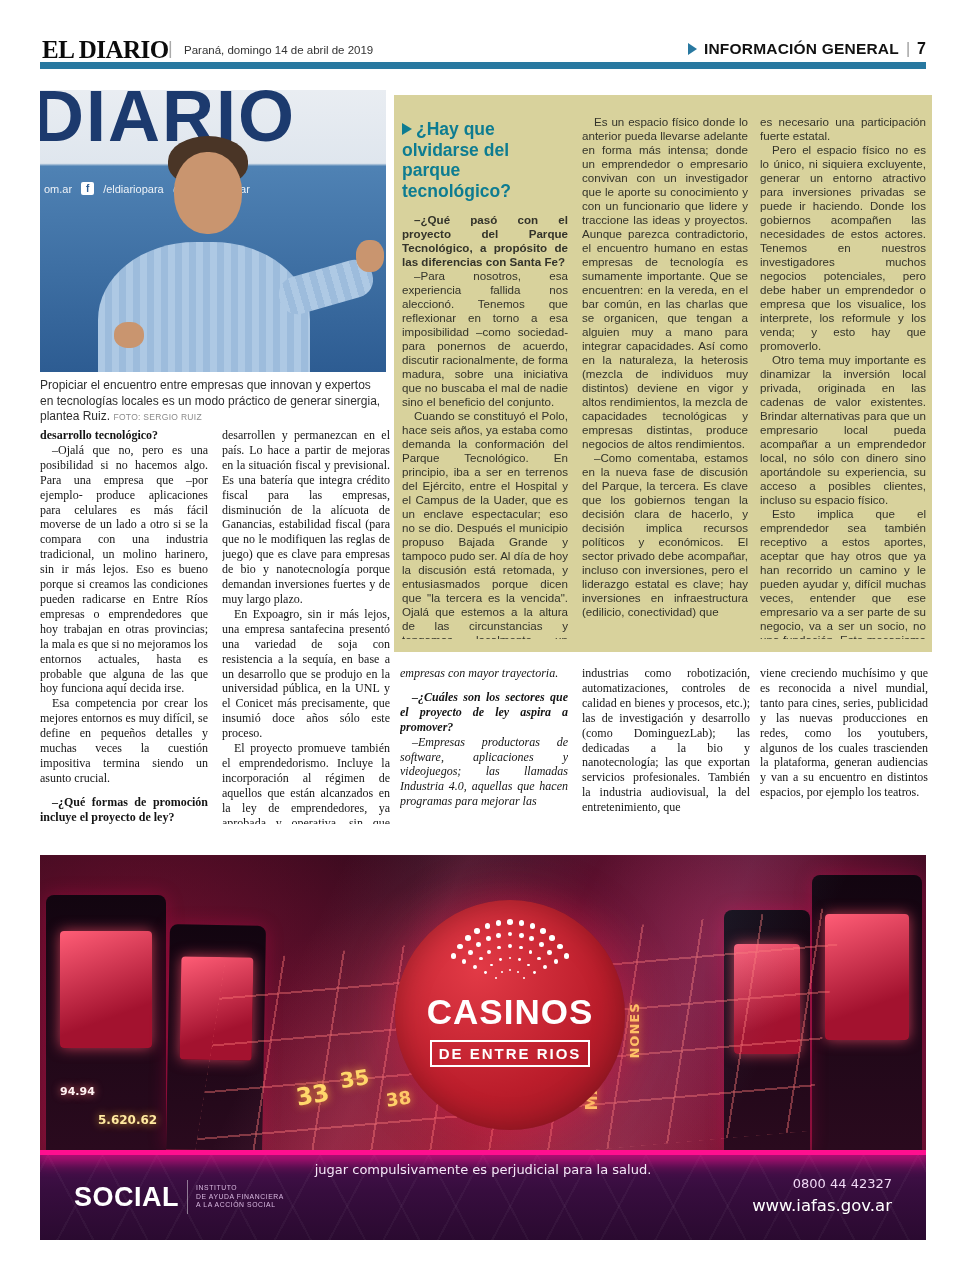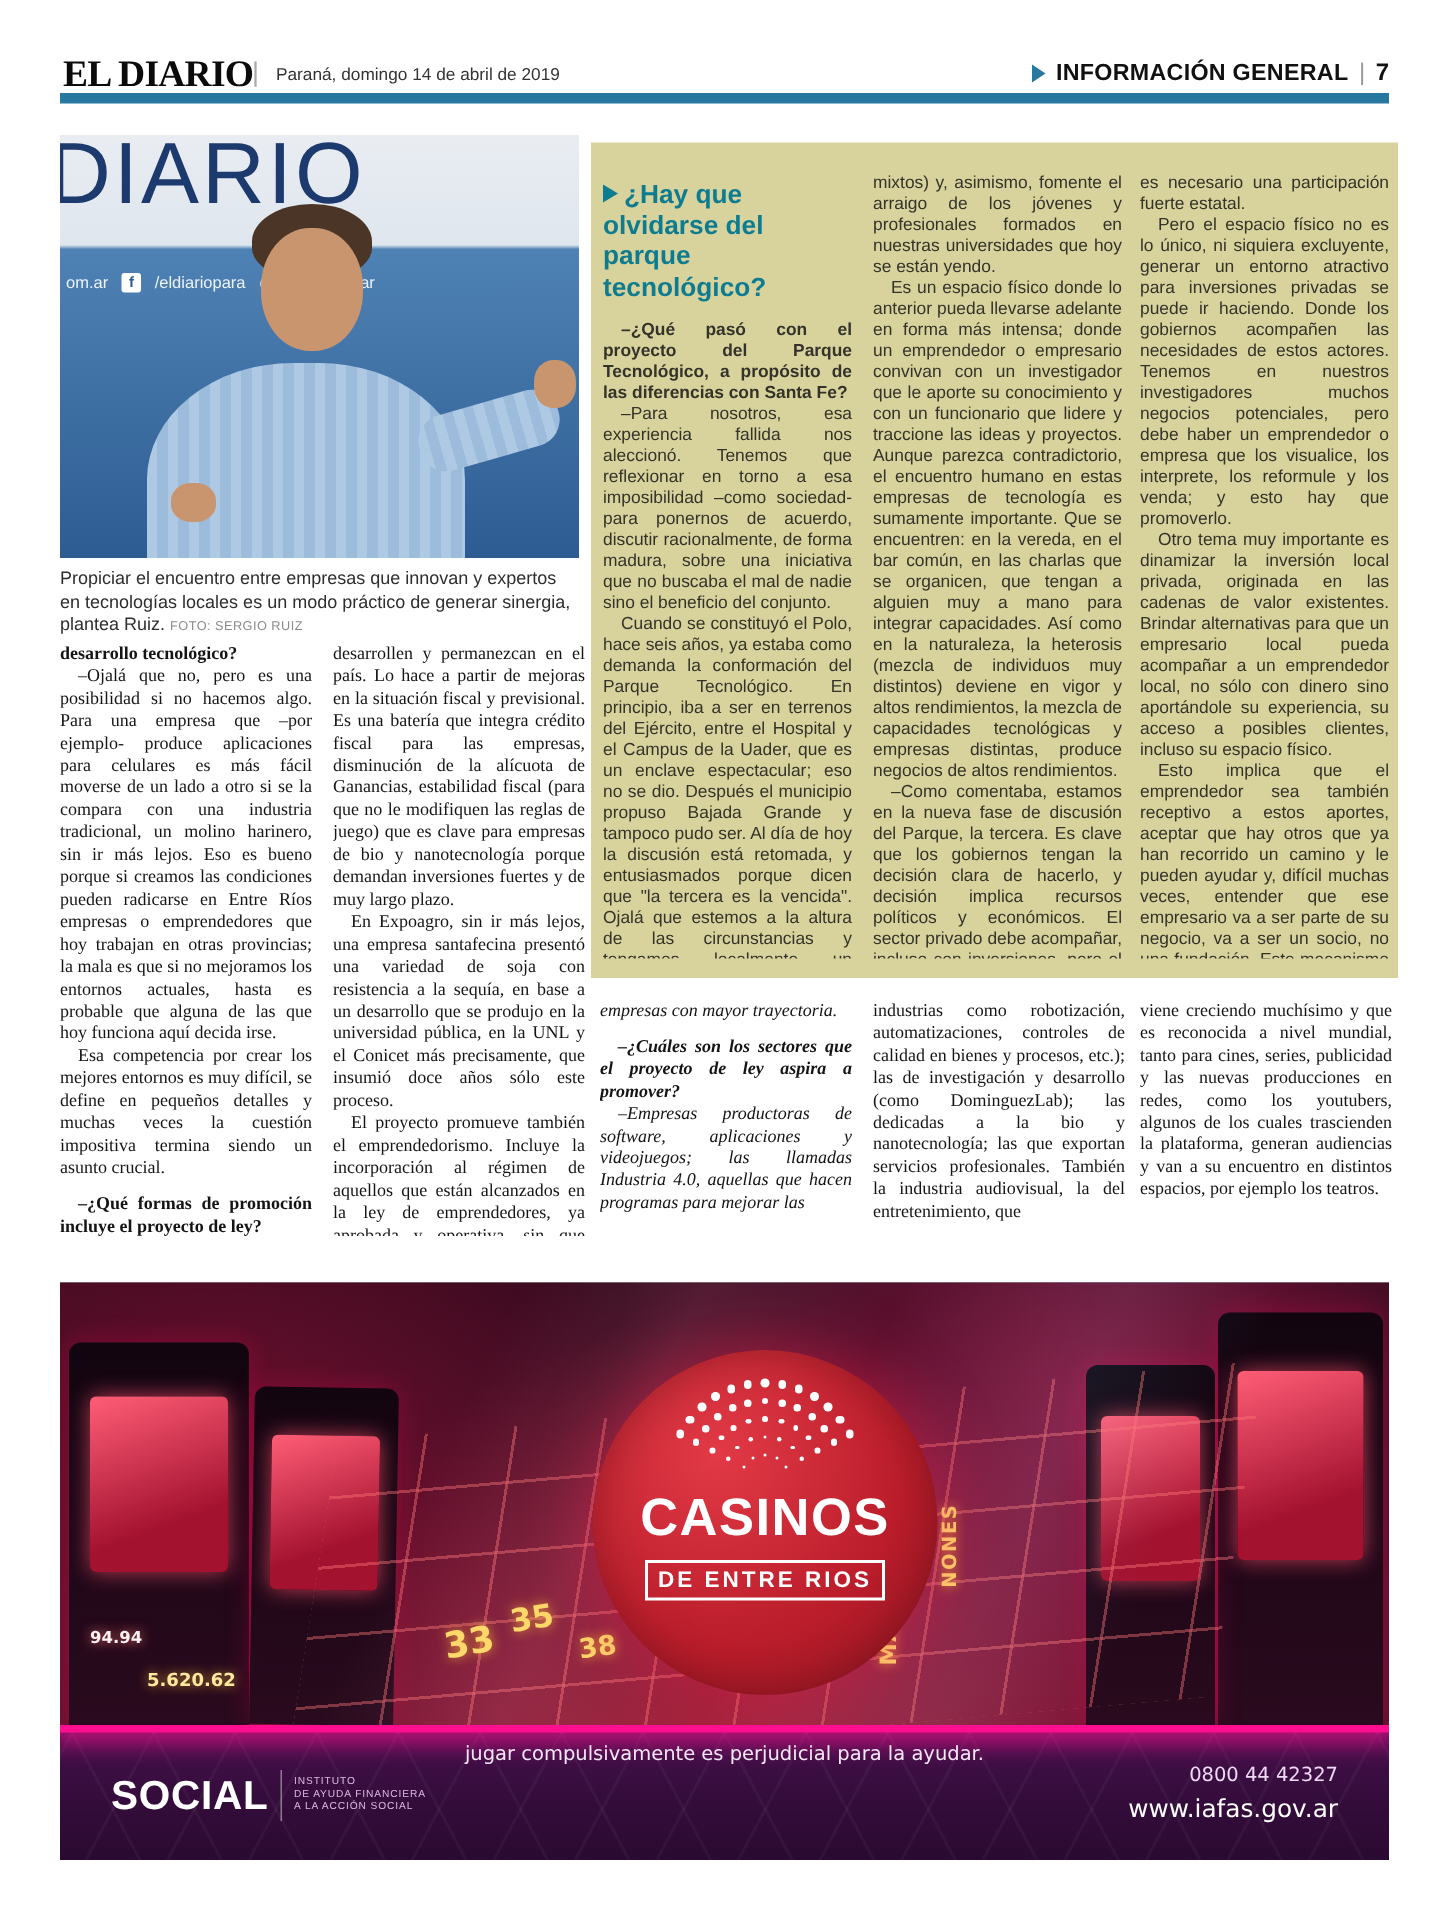--- a/index.html
+++ b/index.html
@@ -17,21 +17,21 @@
   .tri{width:0;height:0;border-left:9px solid #2878a0;border-top:6px solid transparent;border-bottom:6px solid transparent;}
   .section-title{font-size:15.5px;font-weight:bold;letter-spacing:0.2px;color:#111;}
   .head-sep2{color:#9a9a9a;font-size:16px;font-weight:normal;}
   .page-num{font-size:16px;font-weight:bold;color:#111;}
   .teal-bar{position:absolute;left:40px;top:62px;width:886px;height:7px;background:#2878a0;}
 
   
   .photo{position:absolute;left:40px;top:90px;width:346px;height:282px;overflow:hidden;
          background:linear-gradient(180deg,#e9edf2 0%,#dfe6ee 26%,#4f82b4 27%,#2d5c92 100%);}
   .diario-banner{position:absolute;left:-8px;top:-16px;width:400px;height:86px;
-                 font-family:"Liberation Sans",sans-serif;font-weight:normal;font-size:58px;
+                 font-family:"Liberation Sans",sans-serif;font-weight:bold;font-size:72px;
                  letter-spacing:2px;color:#1c3a6e;line-height:84px;overflow:hidden;}
   .photo-social{position:absolute;left:4px;top:92px;width:340px;font-family:"Liberation Sans",sans-serif;
                 font-size:11px;color:rgba(255,255,255,.9);display:flex;gap:9px;align-items:center;}
   .fb-badge{display:inline-block;width:13px;height:13px;background:#fff;color:#2d5c92;border-radius:2px;
             font-weight:bold;text-align:center;line-height:13px;font-size:10px;}
   .person-hair{position:absolute;left:128px;top:46px;width:80px;height:50px;background:#4a3526;
                border-radius:50% 50% 42% 42%;}
   .person-face{position:absolute;left:134px;top:62px;width:68px;height:82px;background:#c9956f;
                border-radius:48%;}
   .person-shirt{position:absolute;left:58px;top:152px;width:212px;height:134px;
@@ -188,21 +188,20 @@
       <div class="box-title">
         <span class="tri2"></span><span>¿Hay que olvidarse del parque tecnológico?</span>
       </div>
       <div>
           <p class="para q">–¿Qué pasó con el proyecto del Parque Tecnológico, a propósito de las diferencias con Santa Fe?</p>
           <p class="para p">–Para nosotros, esa experiencia fallida nos aleccionó. Tenemos que reflexionar en torno a esa imposibilidad –como sociedad- para ponernos de acuerdo, discutir racionalmente, de forma madura, sobre una iniciativa que no buscaba el mal de nadie sino el beneficio del conjunto.</p>
           <p class="para p">Cuando se constituyó el Polo, hace seis años, ya estaba como demanda la conformación del Parque Tecnológico. En principio, iba a ser en terrenos del Ejército, entre el Hospital y el Campus de la Uader, que es un enclave espectacular; eso no se dio. Después el municipio propuso Bajada Grande y tampoco pudo ser. Al día de hoy la discusión está retomada, y entusiasmados porque dicen que "la tercera es la vencida". Ojalá que estemos a la altura de las circunstancias y tengamos localmente un espacio para que estas cosas se den.</p>
         </div>
     </div>
     <div class="kcol kcol-2">
-        <p class="para cont">mixtos) y, asimismo, fomente el arraigo de los jóvenes y profesionales formados en nuestras universidades que hoy se están yendo.</p>
         <p class="para p">Es un espacio físico donde lo anterior pueda llevarse adelante en forma más intensa; donde un emprendedor o empresario convivan con un investigador que le aporte su conocimiento y con un funcionario que lidere y traccione las ideas y proyectos. Aunque parezca contradictorio, el encuentro humano en estas empresas de tecnología es sumamente importante. Que se encuentren: en la vereda, en el bar común, en las charlas que se organicen, que tengan a alguien muy a mano para integrar capacidades. Así como en la naturaleza, la heterosis (mezcla de individuos muy distintos) deviene en vigor y altos rendimientos, la mezcla de capacidades tecnológicas y empresas distintas, produce negocios de altos rendimientos.</p>
         <p class="para p">–Como comentaba, estamos en la nueva fase de discusión del Parque, la tercera. Es clave que los gobiernos tengan la decisión clara de hacerlo, y decisión implica recursos políticos y económicos. El sector privado debe acompañar, incluso con inversiones, pero el liderazgo estatal es clave; hay inversiones en infraestructura (edilicio, conectividad) que</p>
       </div>
     <div class="kcol kcol-3">
         <p class="para cont">es necesario una participación fuerte estatal.</p>
         <p class="para p">Pero el espacio físico no es lo único, ni siquiera excluyente, generar un entorno atractivo para inversiones privadas se puede ir haciendo. Donde los gobiernos acompañen las necesidades de estos actores. Tenemos en nuestros investigadores muchos negocios potenciales, pero debe haber un emprendedor o empresa que los visualice, los interprete, los reformule y los venda; y esto hay que promoverlo.</p>
         <p class="para p">Otro tema muy importante es dinamizar la inversión local privada, originada en las cadenas de valor existentes. Brindar alternativas para que un empresario local pueda acompañar a un emprendedor local, no sólo con dinero sino aportándole su experiencia, su acceso a posibles clientes, incluso su espacio físico.</p>
         <p class="para p">Esto implica que el emprendedor sea también receptivo a estos aportes, aceptar que hay otros que ya han recorrido un camino y le pueden ayudar y, difícil muchas veces, entender que ese empresario va a ser parte de su negocio, va a ser un socio, no una fundación. Este mecanismo hoy está promovido nacionalmente con desgravación fiscal para este empresario por la ya vigente Ley de Emprendedores. En Entre Ríos no hay casos al día de hoy, al menos que tenga referencia, y esto se puede promover, sin costos importantes.</p>
       </div>
   </div>
@@ -289,21 +288,21 @@
             <span class="dot" style="height: 5.6px; width: 5.6px; left: 109.468px; top: 13.1437px;"></span>
             <span class="dot" style="height: 5.6px; width: 5.6px; left: 117.403px; top: 21.5049px;"></span>
             <span class="dot" style="height: 5.6px; width: 5.6px; left: 123.709px; top: 31.1538px;"></span>
           </div>
         <div class="logo-casinos">CASINOS</div>
         <div class="logo-entrerios">DE ENTRE RIOS</div>
       </div>
     </div>
     <div class="ad-bar">
       <div class="ad-glow"></div>
-      <div class="warning">jugar compulsivamente es perjudicial para la ayudar.</div>
+      <div class="warning">jugar compulsivamente es perjudicial para la salud.</div>
       <div class="iafas">
         <span class="iafas-name">SOCIAL</span>
         <span class="iafas-div"></span>
         <span class="iafas-sub">
           <span>INSTITUTO</span><br>
           <span>DE AYUDA FINANCIERA</span><br>
           <span>A LA ACCIÓN SOCIAL</span>
         </span>
       </div>
       <div class="ad-phone">0800 44 42327</div>

